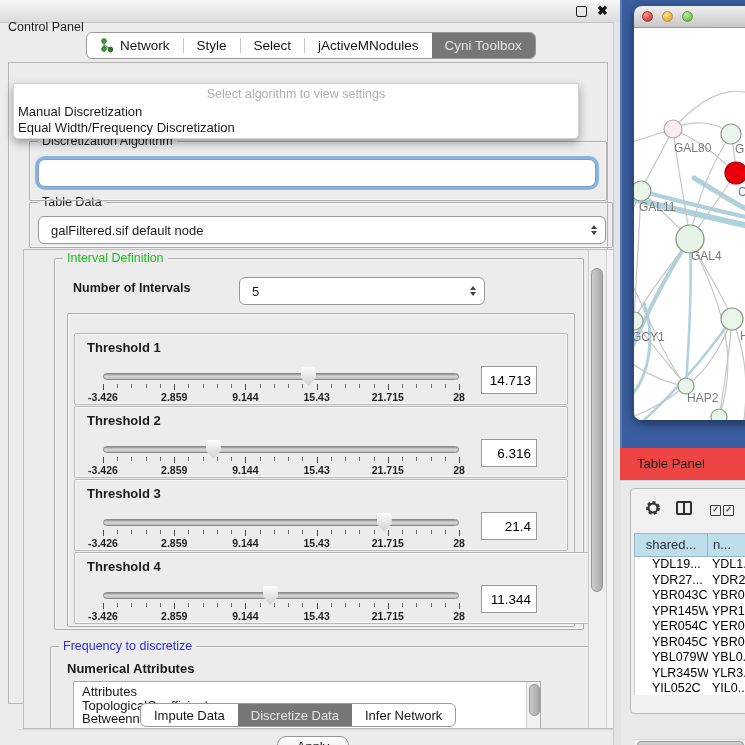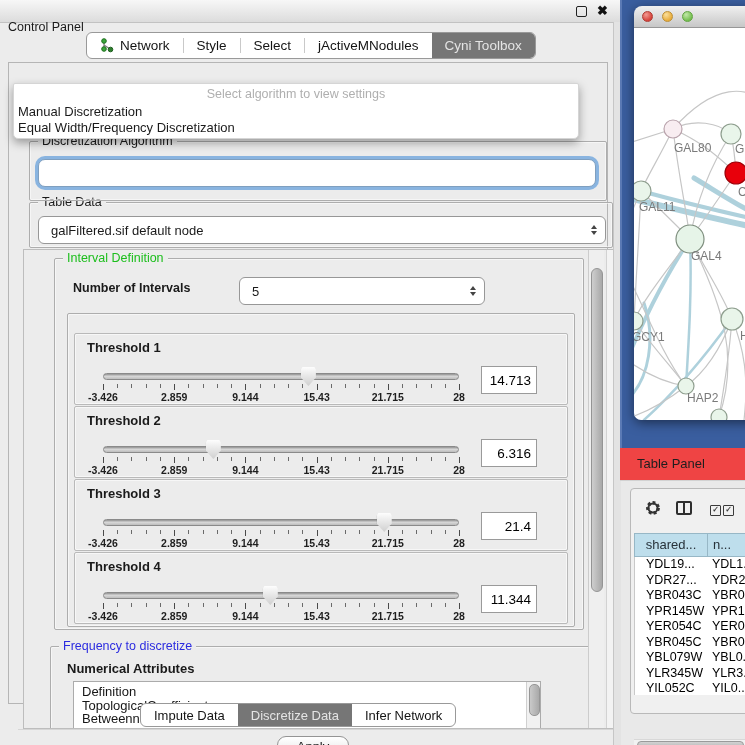--- a/index.html
+++ b/index.html
@@ -119,21 +119,21 @@
        font-size:8px;line-height:8px;text-align:center;color:#3A3A3A;font-weight:bold;}
   #chk1{left:79px;} #chk2{left:92px;}
   #tp-table{position:absolute;left:3px;top:44px;right:0;bottom:0;}
   #tp-head{display:flex;height:24px;background:#BEDEEC;border:1px solid #97B7C6;border-right:none;box-sizing:border-box;}
   .hcell{font-size:13px;color:#27323A;line-height:22px;text-align:center;box-sizing:border-box;}
   .hcell.c1{width:73px;border-right:1px solid #97B7C6;}
   .hcell.c2{flex:1;text-align:left;padding-left:5px;}
   #tp-body{height:138px;overflow:hidden;background:#FFF;border-left:1px solid #C9C9C9;}
   .trow{display:flex;height:15.5px;}
   .tcell{font-size:12.5px;line-height:15.5px;color:#000;white-space:nowrap;overflow:hidden;}
-  .tcell.c1{width:73px;padding-left:11px;box-sizing:border-box;}
+  .tcell.c1{width:73px;padding-left:17px;box-sizing:border-box;}
   .tcell.c2{flex:1;padding-left:4px;}
   #tp-hscroll{position:absolute;left:0;right:0;top:206px;height:11px;background:#F2F2F2;border-top:1px solid #D8D8D8;}
   #tp-hscroll .hthumb{position:absolute;left:3px;top:1px;width:105px;height:8px;border-radius:4px;
         background:linear-gradient(#D2D2D2,#ACACAC);border:1px solid #9A9A9A;}
 </style>
 </head>
 <body>
 
 <div id="left-panel" class="abs">
 
@@ -317,21 +317,21 @@
                 <div class="tick" style="left: 384px;"></div>
                 <div class="ticklabel" style="left: 28px;">-3.426</div>
                 <div class="ticklabel" style="left: 99.2px;">2.859</div>
                 <div class="ticklabel" style="left: 170.4px;">9.144</div>
                 <div class="ticklabel" style="left: 241.6px;">15.43</div>
                 <div class="ticklabel" style="left: 312.8px;">21.715</div>
                 <div class="ticklabel" style="left: 384px;">28</div>
               </div>
             <input class="vbox" value="21.4" style="">
           </div>
-          <div class="tgroup" style="top:238px;">
+          <div class="tgroup" style="top:238px;padding-left:35px;">
             <span class="tlabel">Threshold 4</span>
             <div class="track"></div>
             <div class="thumb" style="left: 187.82px;"></div>
             <div class="scale">
                 <div class="tick" style="left: 28px;"></div>
                 <div class="tick minor" style="left: 42.24px;"></div>
                 <div class="tick minor" style="left: 56.48px;"></div>
                 <div class="tick minor" style="left: 70.72px;"></div>
                 <div class="tick minor" style="left: 84.96px;"></div>
                 <div class="tick" style="left: 99.2px;"></div>
@@ -364,21 +364,21 @@
               </div>
             <input class="vbox" value="11.344" style="">
           </div>
         </div>
       </div>
 
       <div id="attr-box" class="tbox">
         <span class="tbox-title">Frequency to discretize</span>
         <span id="attr-list-label">Numerical Attributes</span>
         <div id="attr-list">
-          <div class="attr-item">Definition</div>
+          <div class="attr-item">Attributes</div>
             <div class="attr-item">TopologicalCoefficient</div>
             <div class="attr-item">BetweennessCentrality</div>
             <div id="attr-vscroll">
               <div class="thumb2"></div>
             </div>
         </div>
       </div>
 
       <div id="pane-vscroll" class="vscroll">
         <div class="vthumb"></div>

